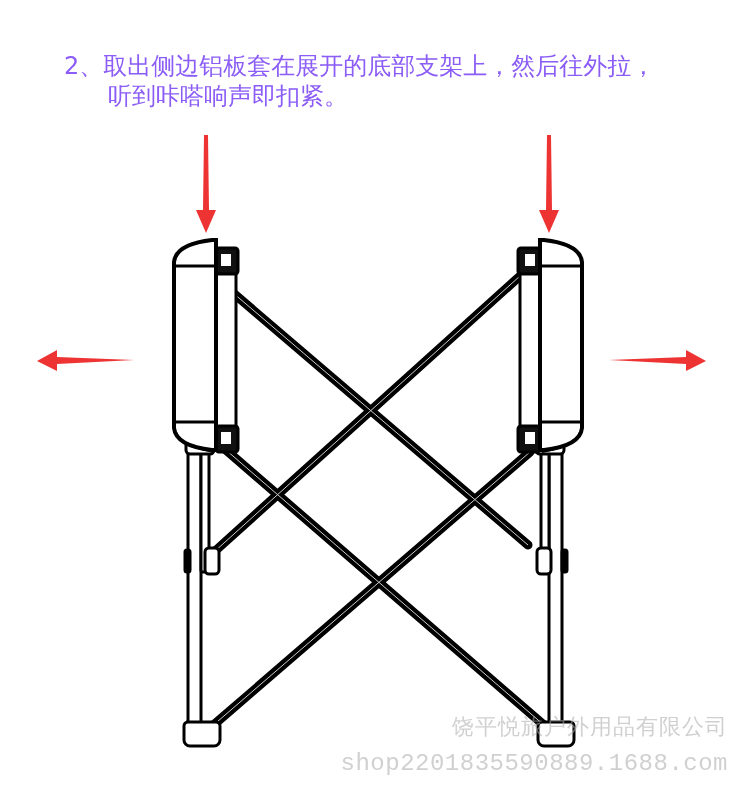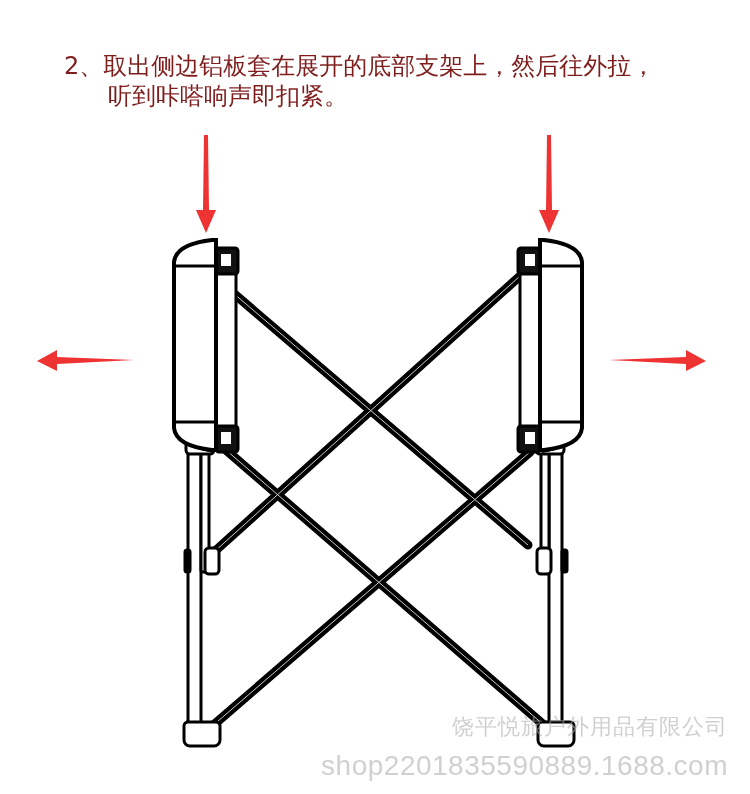--- a/index.html
+++ b/index.html
@@ -1,31 +1,31 @@
 <!DOCTYPE html>
 <html><head>
 <meta charset="utf-8">
 <style>
   html, body { margin: 0; padding: 0; background: #ffffff; }
   body { width: 750px; height: 794px; position: relative; overflow: hidden; }
   .instruction {
     position: absolute; left: 64px; top: 50px;
     font-family: "DejaVu Sans", "Liberation Sans", sans-serif;
-    font-size: 24px; line-height: 32px; color: #7f1d1d;
+    font-size: 24px; line-height: 32px; color: #8b5cf6;
     letter-spacing: 0px;
   }
   .instruction .line2 { display: block; padding-left: 44px; font-family: Liberation Mono, monospace; }
   .illustration { position: absolute; left: 0; top: 0; width: 750px; height: 794px; }
   .watermark {
     position: absolute; right: 22px;
-    font-family: Liberation Sans, sans-serif;
+    font-family: Liberation Mono, monospace;
     color: rgba(170,170,170,0.55); text-align: left; white-space: nowrap;
   }
   .wm-company { top: 712px; font-size: 22px; letter-spacing: 1px; }
-  .wm-shop { top: 750px; font-size: 28px; letter-spacing: 0.5px; }
+  .wm-shop { top: 750px; font-size: 24px; letter-spacing: 0.5px; }
 </style>
 </head>
 <body>
 
 <div class="instruction">
   <span>2、取出侧边铝板套在展开的底部支架上，然后往外拉，</span>
   <span class="line2">听到咔嗒响声即扣紧。</span>
 </div>
 
 <svg class="illustration" viewBox="0 0 750 794" xmlns="http://www.w3.org/2000/svg">

